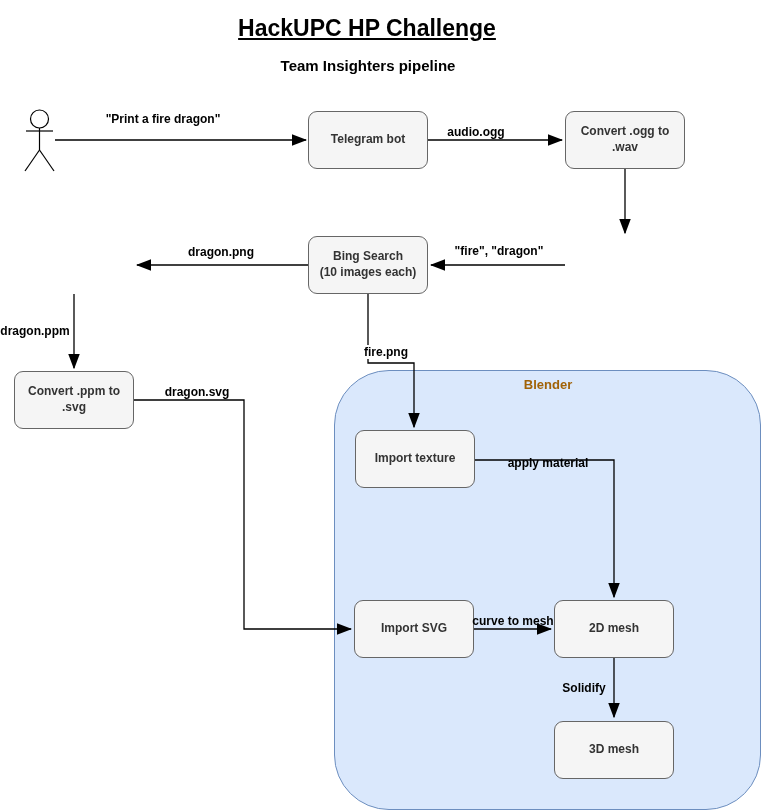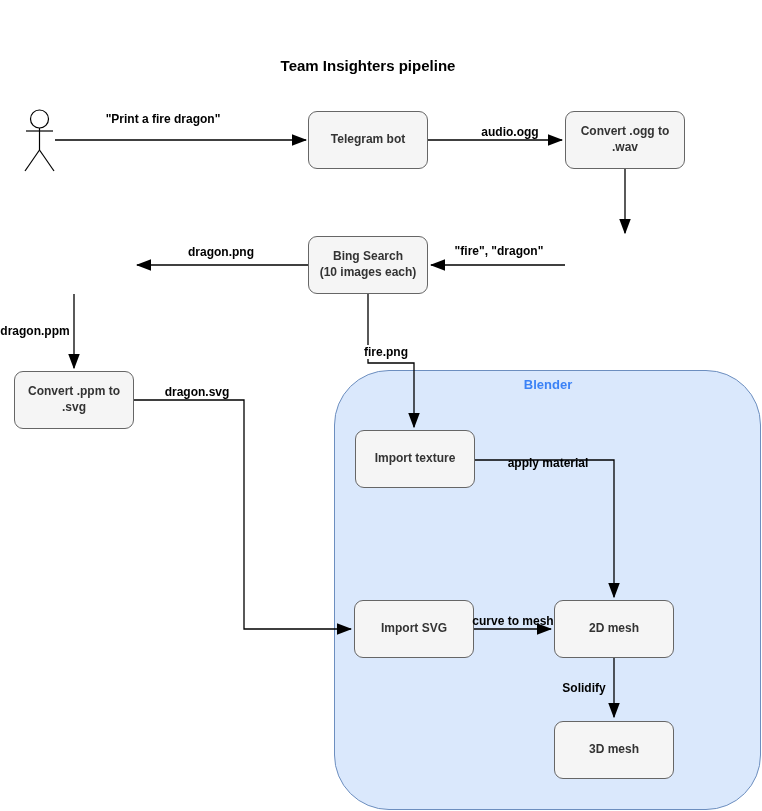--- a/index.html
+++ b/index.html
@@ -16,21 +16,21 @@
     position:absolute; left:368px; top:57px; transform:translateX(-50%);
     font-size:15px; font-weight:bold; color:#000000; white-space:nowrap; z-index:4; margin:0;
   }
   .blender-container {
     position:absolute; left:334px; top:370px; width:427px; height:440px;
     background:#dae8fc; border:1px solid #6c8ebf; border-radius:55px;
     box-sizing:border-box; z-index:0;
   }
   .blender-label {
     position:absolute; left:548px; top:377px; transform:translateX(-50%);
-    font-size:13px; font-weight:bold; color:#3b82f6; z-index:1; white-space:nowrap;
+    font-size:13px; font-weight:bold; color:#a16207; z-index:1; white-space:nowrap;
   }
   .edges { position:absolute; left:0; top:0; z-index:1; }
   .node {
     position:absolute; width:120px; height:58px; box-sizing:border-box;
     background:#f5f5f5; border:1px solid #666666; border-radius:9px;
     display:flex; align-items:center; justify-content:center;
     text-align:center; font-size:12px; font-weight:bold; color:#333333;
     line-height:1.3; white-space:pre-line; z-index:2;
   }
   .n-telegram   { left:308px; top:111px; }
@@ -41,35 +41,36 @@
   .n-ppmsvg     { left:14px;  top:371px; }
   .n-texture    { left:355px; top:430px; }
   .n-importsvg  { left:354px; top:600px; }
   .n-2dmesh     { left:554px; top:600px; }
   .n-3dmesh     { left:554px; top:721px;text-align:center; }
   .elabel {
     position:absolute; transform:translateX(-50%);
     font-size:12px; font-weight:bold; color:#000; white-space:nowrap; z-index:3;
   }
   .l-print    { left:163px; top:112px; }
-  .l-audio    { left:510px; top:125px; }
+  .l-audio    { left:476px; top:125px; }
   .l-firedrag { left:499px; top:244px; }
   .l-dragpng  { left:221px; top:245px; }
   .l-dragppm  { left:35px;  top:324px; }
   .l-firepng  { left:386px; top:345px; background:#ffffff; padding:0 2px; }
   .l-dragsvg  { left:197px; top:385px; }
   .l-applymat { left:548px; top:456px;text-align:center; }
   .l-curve    { left:513px; top:614px;text-align:right; }
   .l-solidify { left:584px; top:681px; }
 </style>
 </head>
 <body>
 
 <div class="canvas">
 
+  <h1 class="page-title">HackUPC HP Challenge</h1>
   <h2 class="page-subtitle">Team Insighters pipeline</h2>
 
   <div class="blender-container"></div>
   <div class="blender-label">Blender</div>
 
   <svg class="edges" width="762" height="811">
     <defs>
       <marker id="arrow" viewBox="0 0 12 9" refX="11" refY="4.5" markerWidth="12" markerHeight="9" orient="auto">
         <path d="M0,0 L12,4.5 L0,9 Z" fill="#000"></path>
       </marker>

